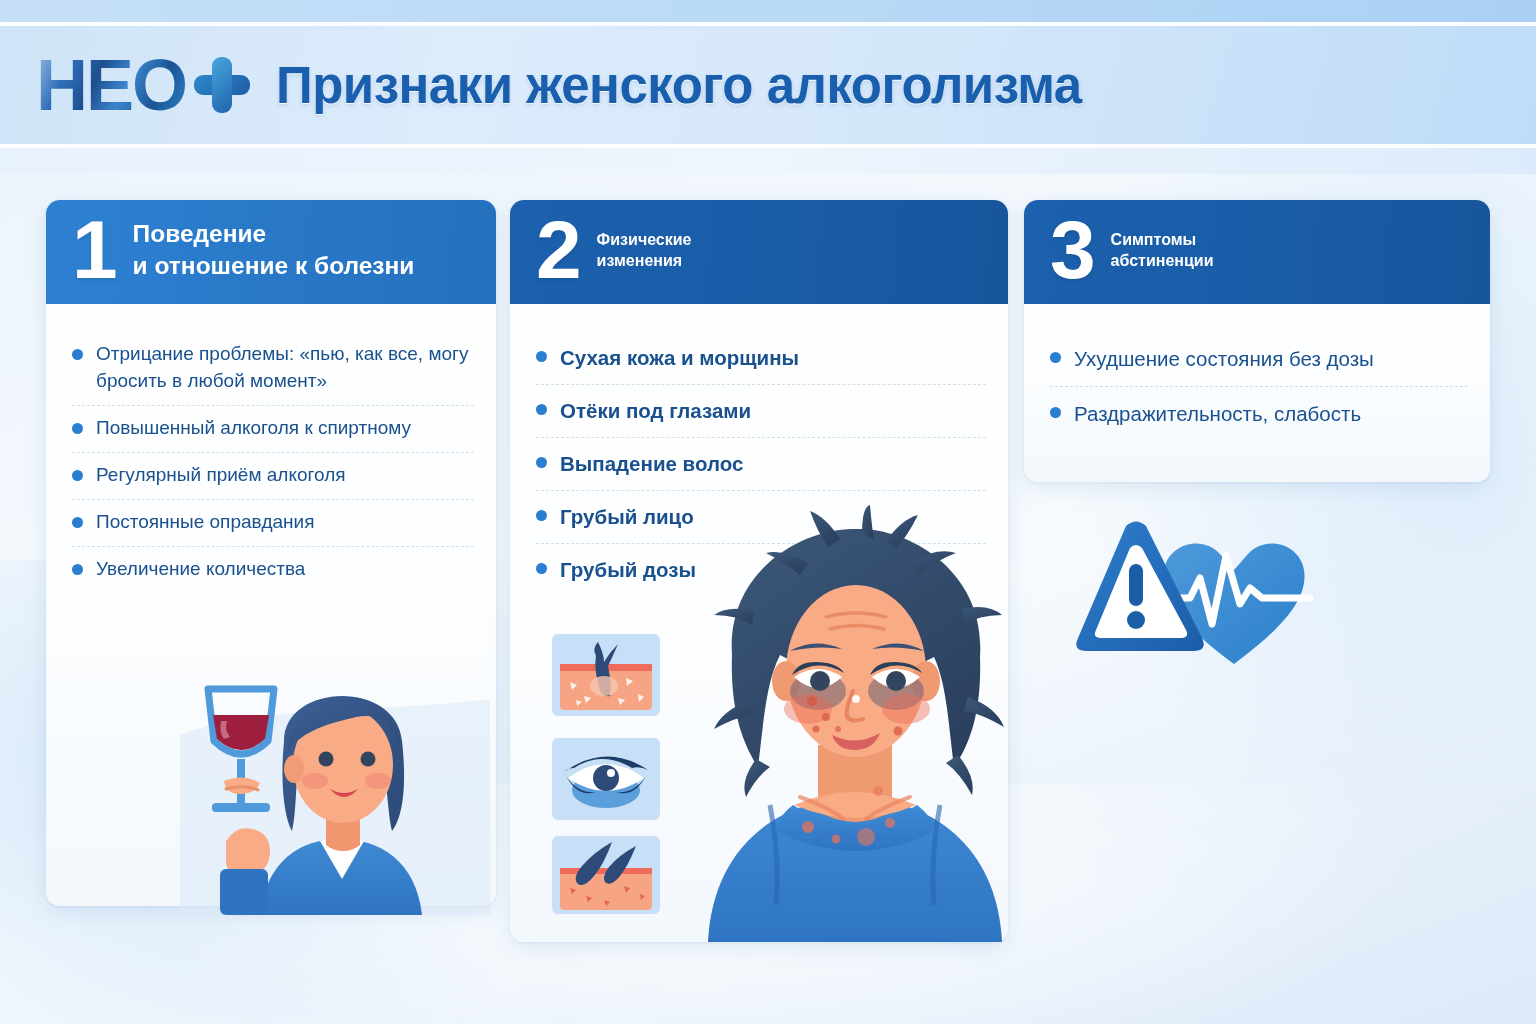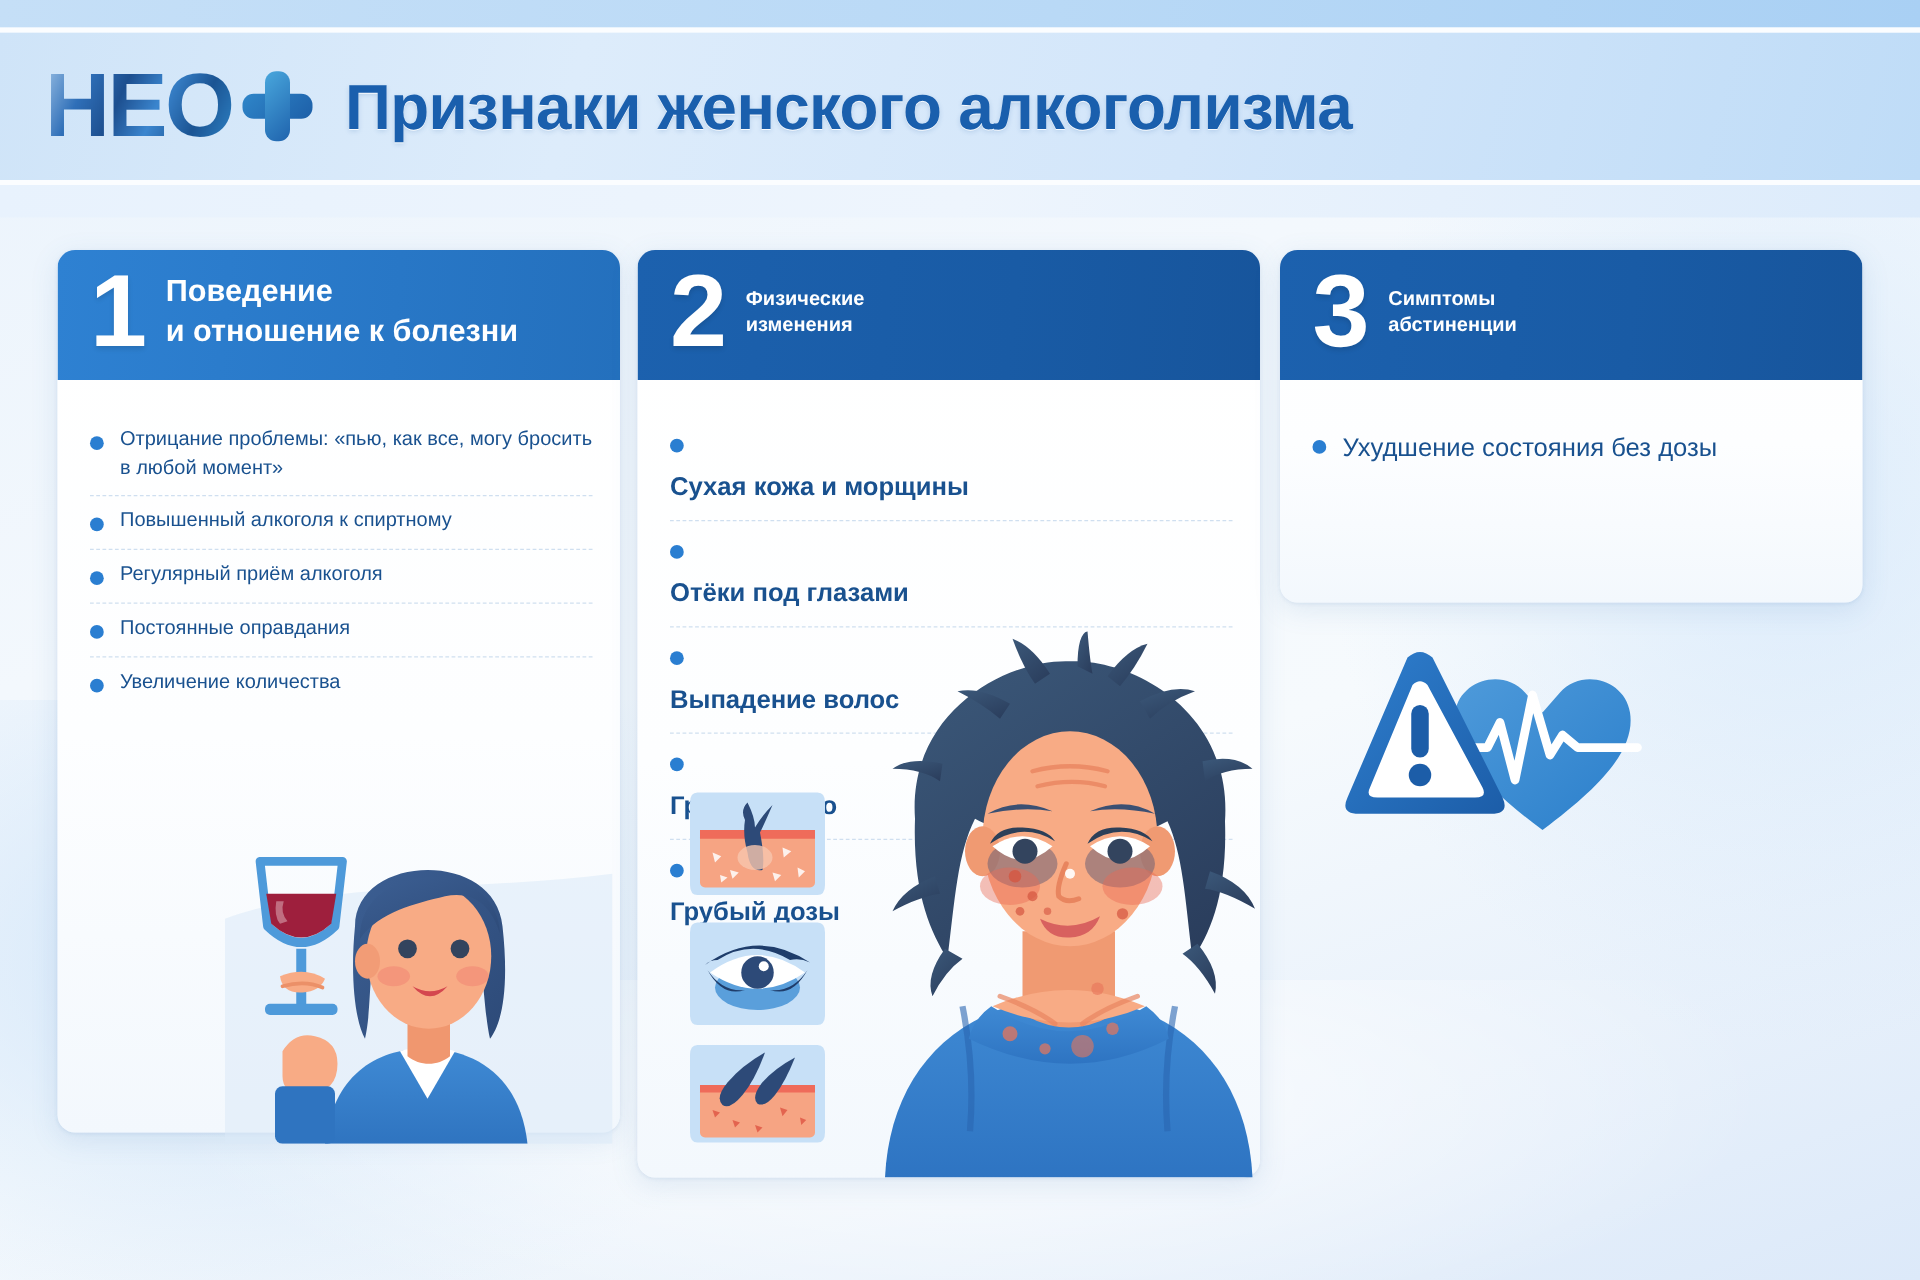--- a/index.html
+++ b/index.html
@@ -69,25 +69,25 @@
   .card-num{ font-size:82px; font-weight:bold; color:#fff; line-height:.84; letter-spacing:-3px;
              text-shadow:0 2px 4px rgba(0,0,0,.12); flex:0 0 auto; }
   .card-head-title{ color:#fff; font-size:24.5px; font-weight:bold; line-height:1.32; }
   #card-2 .card-head-title, #card-3 .card-head-title{ font-size:16px; }
 
   .card-body{ padding:28px 22px 10px 26px; position:relative; z-index:3;}
   .bullet-row{ display:flex; gap:13px; align-items:flex-start; padding:10px 0 11px 0;
                border-bottom:1.5px dashed #cfdff0; }
   .bullet-row:last-child{ border-bottom:none; }
   .dot{ flex:0 0 auto; width:11px; height:11px; border-radius:50%; background:#2a7ed1; margin-top:8px;}
-  .btxt{ color:#19518f; font-size:16px; line-height:1.42; }
+  .btxt{ color:#19518f; font-size:19px; line-height:1.42; }
   #card-2 .btxt{ font-weight:bold; font-size:20.5px; }
   #card-3 .btxt{ font-size:20.5px; }
   #card-1 .bullet-row{ padding:9px 0 10px 0; }
-  #card-2 .bullet-row{ padding:11px 0 12px 0;flex-direction:column; }
+  #card-2 .bullet-row{ padding:11px 0 12px 0; }
   #card-3 .bullet-row{ padding:12px 0 13px 0; }
 
   
   .art{ position:absolute; pointer-events:none; }
 
   
   #art-wine{ left:180px; top:655px; width:310px; height:260px; z-index:4;}
   
   #art-icons{ left:546px; top:628px; width:120px; height:290px; z-index:4;}
   
@@ -186,20 +186,24 @@
     <span class="card-num">3</span>
     <span class="card-head-title">
       <span>Симптомы</span><br>
       <span>абстиненции</span>
     </span>
   </div>
   <div class="card-body">
     <div class="bullet-row">
       <span class="dot"></span>
       <span class="btxt">Ухудшение состояния без дозы</span>
+    </div>
+    <div class="bullet-row">
+      <span class="dot"></span>
+      <span class="btxt">Раздражительность, слабость</span>
     </div>
   </div>
 </section>
 
 <svg class="art" id="art-wine" viewBox="0 0 310 260">
   <defs>
     <linearGradient id="hair1" x1="0" y1="0" x2="1" y2="1">
       <stop offset="0" stop-color="#3c5f93"></stop>
         <stop offset="1" stop-color="#2d4a78"></stop>
     </linearGradient>

